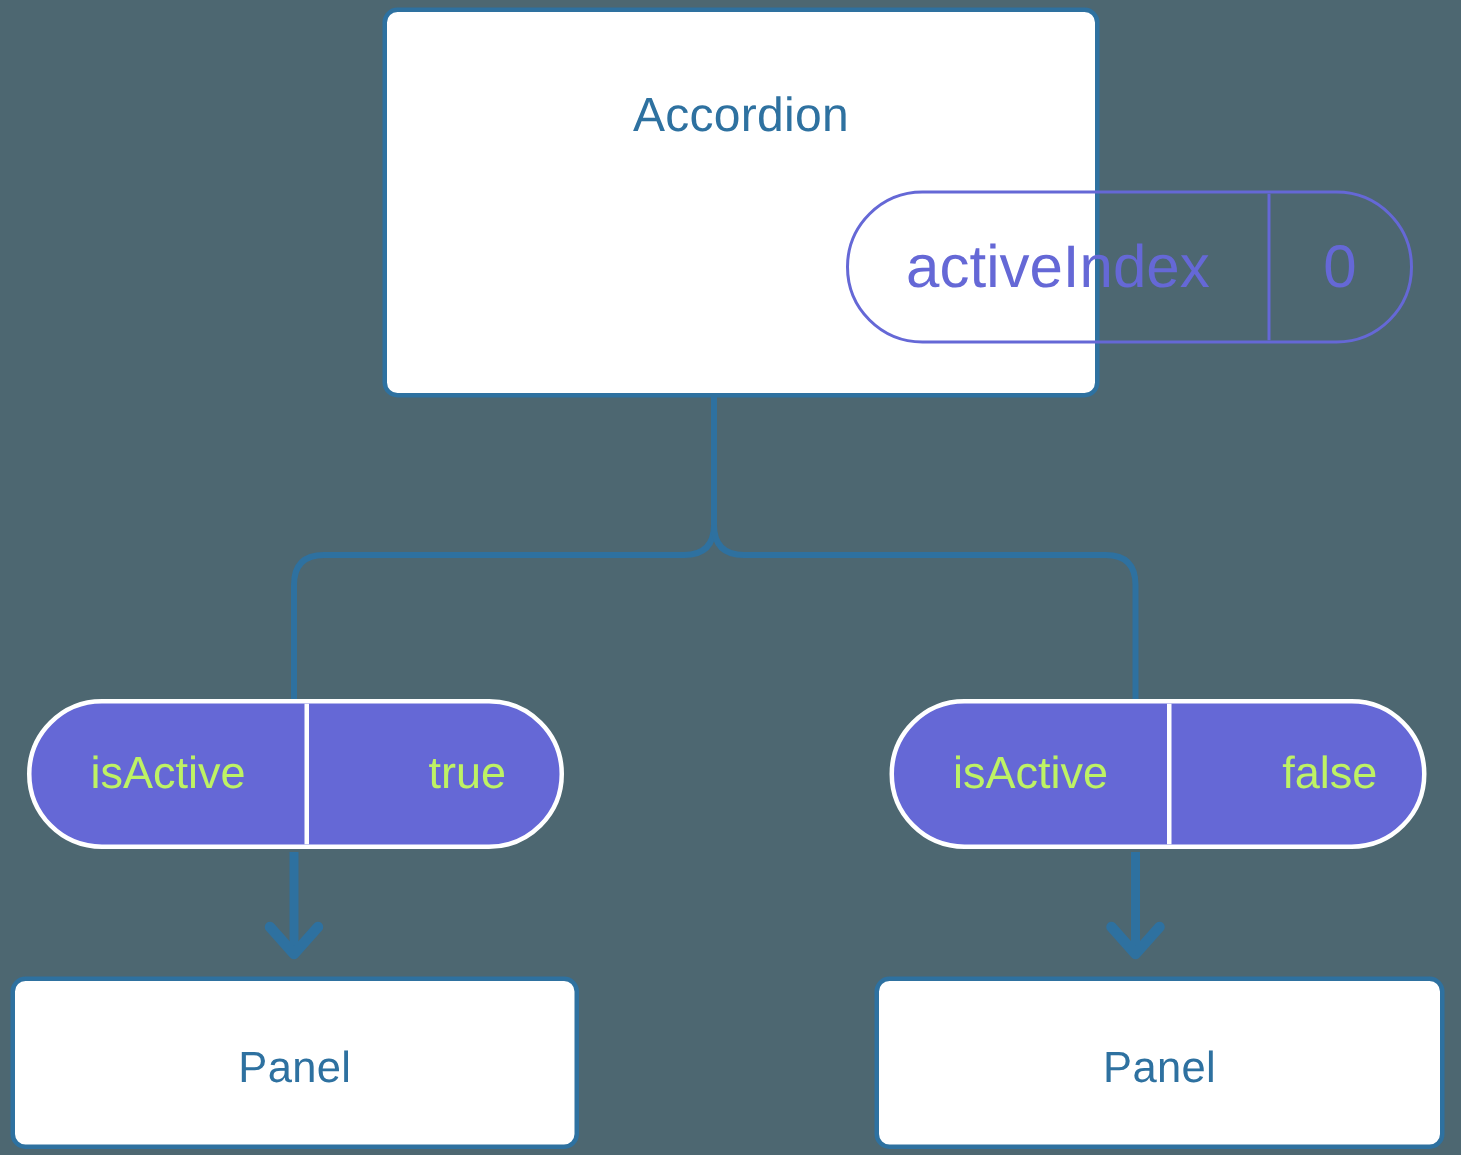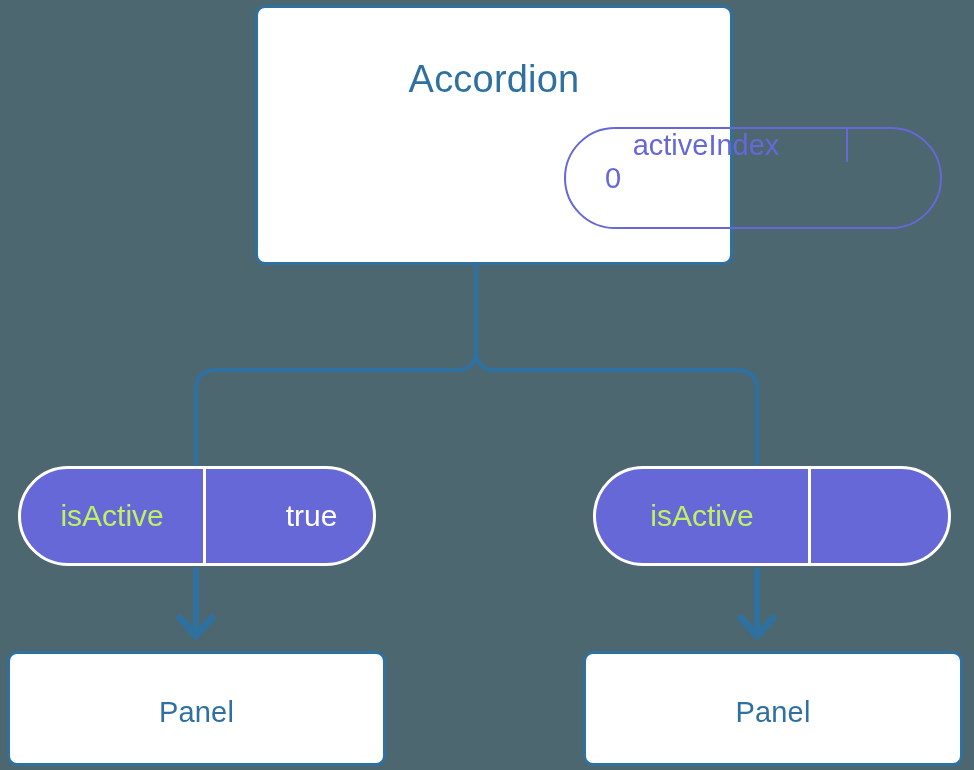--- a/index.html
+++ b/index.html
@@ -38,21 +38,21 @@
     top: 5px;
     width: 478px;
     height: 260px;
   }
   .component-title {
     position: absolute;
     left: 0;
     right: 0;
     text-align: center;
     color: #2e71a0;
-    font-size: 38px;
+    font-size: 32px;
     font-weight: 400;
     letter-spacing: 0.2px;
   }
   #accordion-card .component-title {
     top: 50px;
   }
 
   
   .state-pill {
     position: absolute;
@@ -87,31 +87,30 @@
   
   .state-pill.filled {
     border: 3px solid #ffffff;
     background: #6568d6;
   }
   .state-pill.filled .pill-key {
     color: #bef264;
     border-right: 3px solid #ffffff;
   }
   .state-pill.filled .pill-value {
-    color: #ffffff;
+    color: #bef264;
     margin-left: 44px;
   }
 
   #accordion-state-pill {
     left: 306px;
     top: 119px;
     width: 378px;
     height: 102px;
-    font-size: 29px;
-    flex-direction: column;
+    font-size: 40px;
   }
   #accordion-state-pill .pill-key  { width: 282px; }
   #accordion-state-pill .pill-value{ width: 94px;  }
 
   #pill-left {
     left: 18px;
     top: 466px;
     width: 358px;
     height: 100px;
     font-size: 30px;
@@ -189,20 +188,21 @@
     </div>
   </div>
 
   <div class="state-pill filled" id="pill-left">
     <div class="pill-key">isActive</div>
     <div class="pill-value">true</div>
   </div>
 
   <div class="state-pill filled" id="pill-right">
     <div class="pill-key">isActive</div>
+    <div class="pill-value">false</div>
   </div>
 
   <div class="component-card" id="panel-left-card">
     <div class="component-title">Panel</div>
   </div>
 
   <div class="component-card" id="panel-right-card">
     <div class="component-title">Panel</div>
   </div>
 

